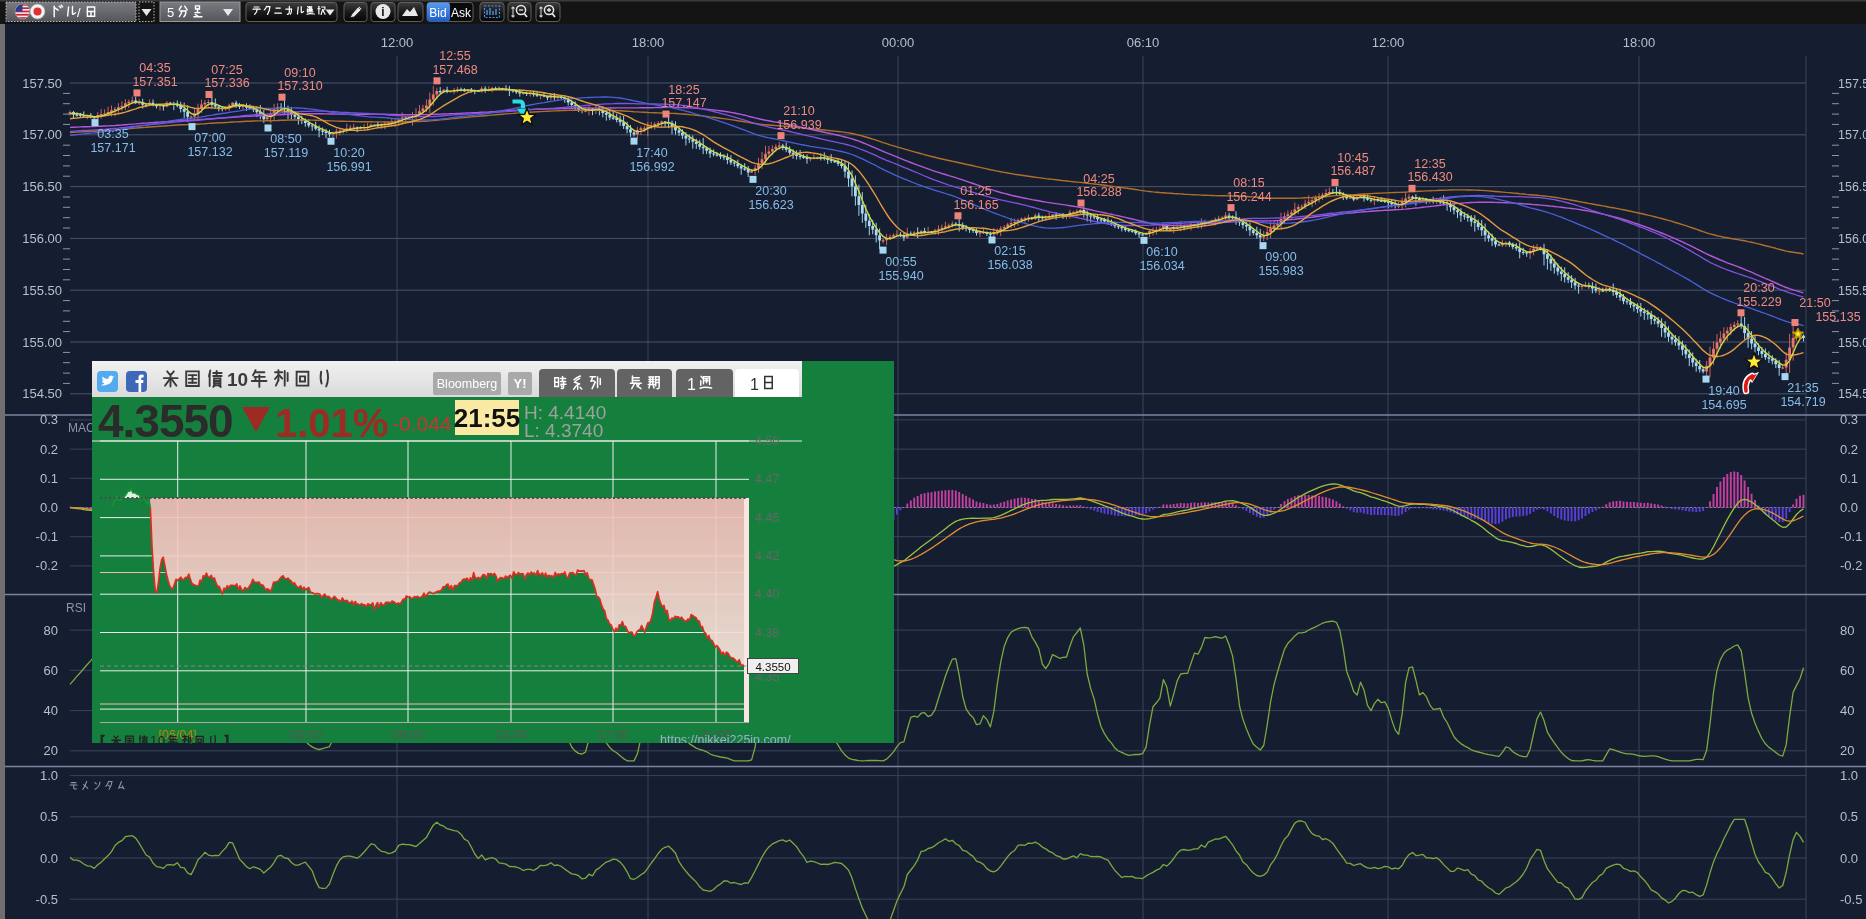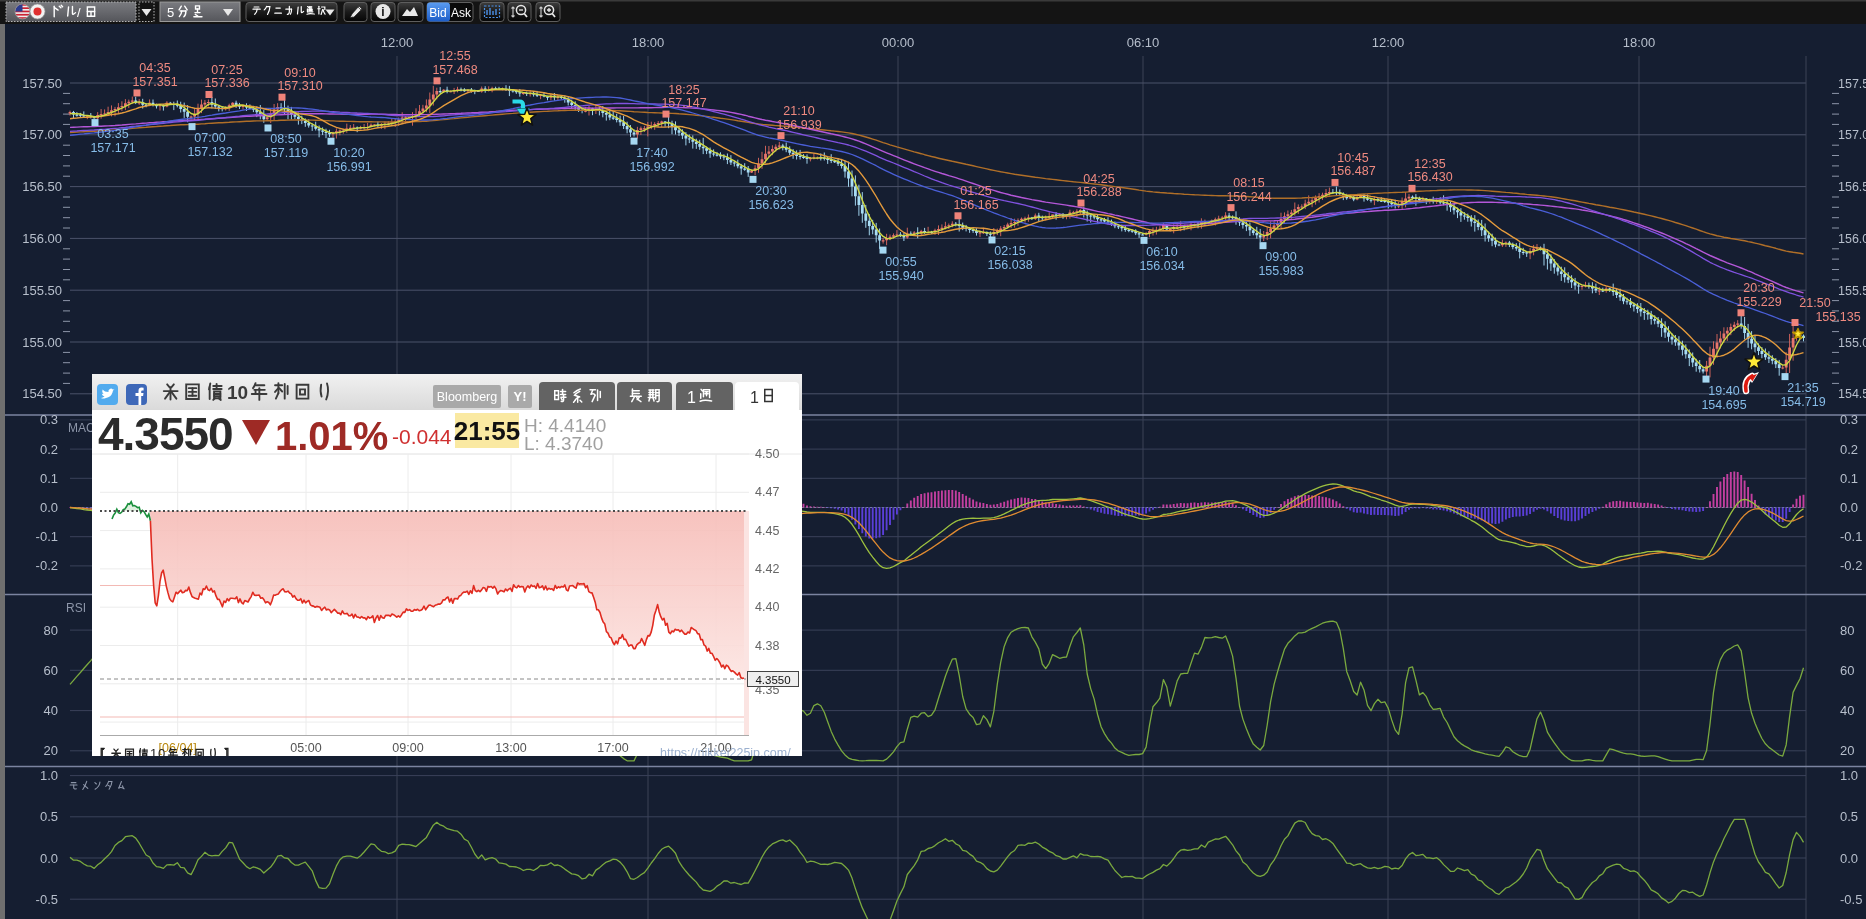--- a/index.html
+++ b/index.html
@@ -1,17 +1,17 @@
 <!DOCTYPE html>
 <html><head><meta charset="utf-8"><style>
 *{margin:0;padding:0;box-sizing:border-box}
 html,body{width:1866px;height:919px;overflow:hidden;background:#151e31;font-family:"Liberation Sans",sans-serif}
 #stage{position:relative;width:1866px;height:919px}
 svg{display:block}
-#popup{position:absolute;left:92px;top:374px;width:710px;height:382px;background:#ffffff;overflow:hidden}
+#popup{position:absolute;left:92px;top:361px;width:802px;height:382px;background:#15803d;overflow:hidden}
 #phead{position:absolute;left:0;top:0;width:710px;height:36px;background:linear-gradient(#f1f1f1,#dadada)}
 </style></head>
 <body>
 <div id="stage">
 <svg width="1866" height="919" viewBox="0 0 1866 919">
 <rect x="0" y="0" width="1866" height="919" fill="#151e31"></rect>
 <line x1="397" y1="56" x2="397" y2="919" stroke="#3c4356" stroke-width="1"></line>
 <line x1="648" y1="56" x2="648" y2="919" stroke="#3c4356" stroke-width="1"></line>
 <line x1="898" y1="56" x2="898" y2="919" stroke="#3c4356" stroke-width="1"></line>
 <line x1="1143" y1="56" x2="1143" y2="919" stroke="#3c4356" stroke-width="1"></line>

